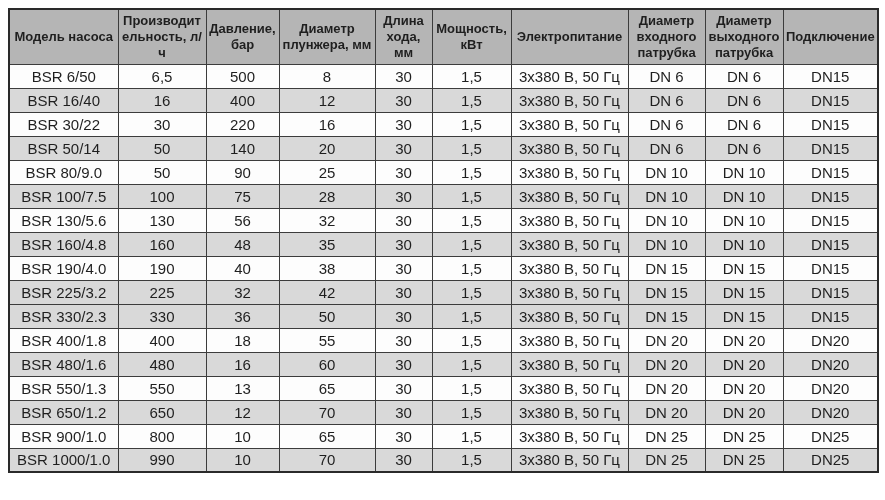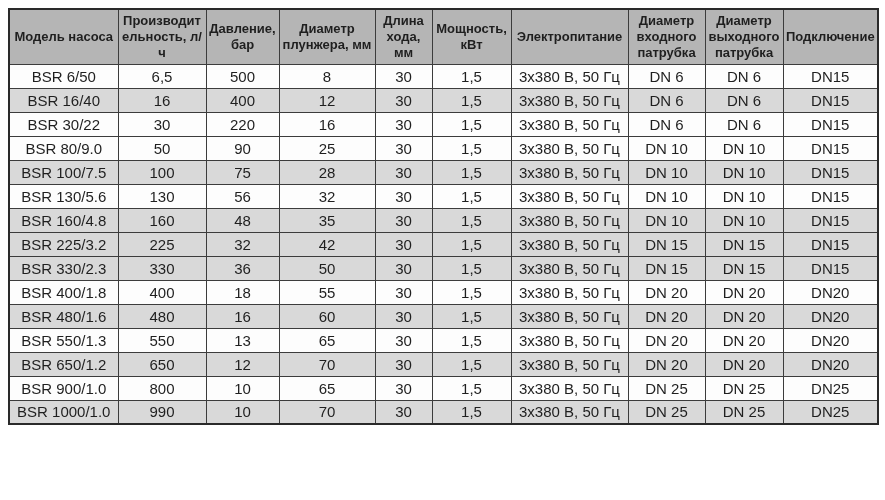--- a/index.html
+++ b/index.html
@@ -115,20 +115,32 @@
           <td>30</td>
           <td>220</td>
           <td>16</td>
           <td>30</td>
           <td>1,5</td>
           <td>3х380 В, 50 Гц</td>
           <td>DN 6</td>
           <td>DN 6</td>
           <td>DN15</td>
         </tr>
+        <tr class="stripe">
+          <td>BSR 50/14</td>
+          <td>50</td>
+          <td>140</td>
+          <td>20</td>
+          <td>30</td>
+          <td>1,5</td>
+          <td>3х380 В, 50 Гц</td>
+          <td>DN 6</td>
+          <td>DN 6</td>
+          <td>DN15</td>
+        </tr>
         <tr>
           <td>BSR 80/9.0</td>
           <td>50</td>
           <td>90</td>
           <td>25</td>
           <td>30</td>
           <td>1,5</td>
           <td>3х380 В, 50 Гц</td>
           <td>DN 10</td>
           <td>DN 10</td>
@@ -161,20 +173,32 @@
         <tr class="stripe">
           <td>BSR 160/4.8</td>
           <td>160</td>
           <td>48</td>
           <td>35</td>
           <td>30</td>
           <td>1,5</td>
           <td>3х380 В, 50 Гц</td>
           <td>DN 10</td>
           <td>DN 10</td>
+          <td>DN15</td>
+        </tr>
+        <tr>
+          <td>BSR 190/4.0</td>
+          <td>190</td>
+          <td>40</td>
+          <td>38</td>
+          <td>30</td>
+          <td>1,5</td>
+          <td>3х380 В, 50 Гц</td>
+          <td>DN 15</td>
+          <td>DN 15</td>
           <td>DN15</td>
         </tr>
         <tr class="stripe">
           <td>BSR 225/3.2</td>
           <td>225</td>
           <td>32</td>
           <td>42</td>
           <td>30</td>
           <td>1,5</td>
           <td>3х380 В, 50 Гц</td>

